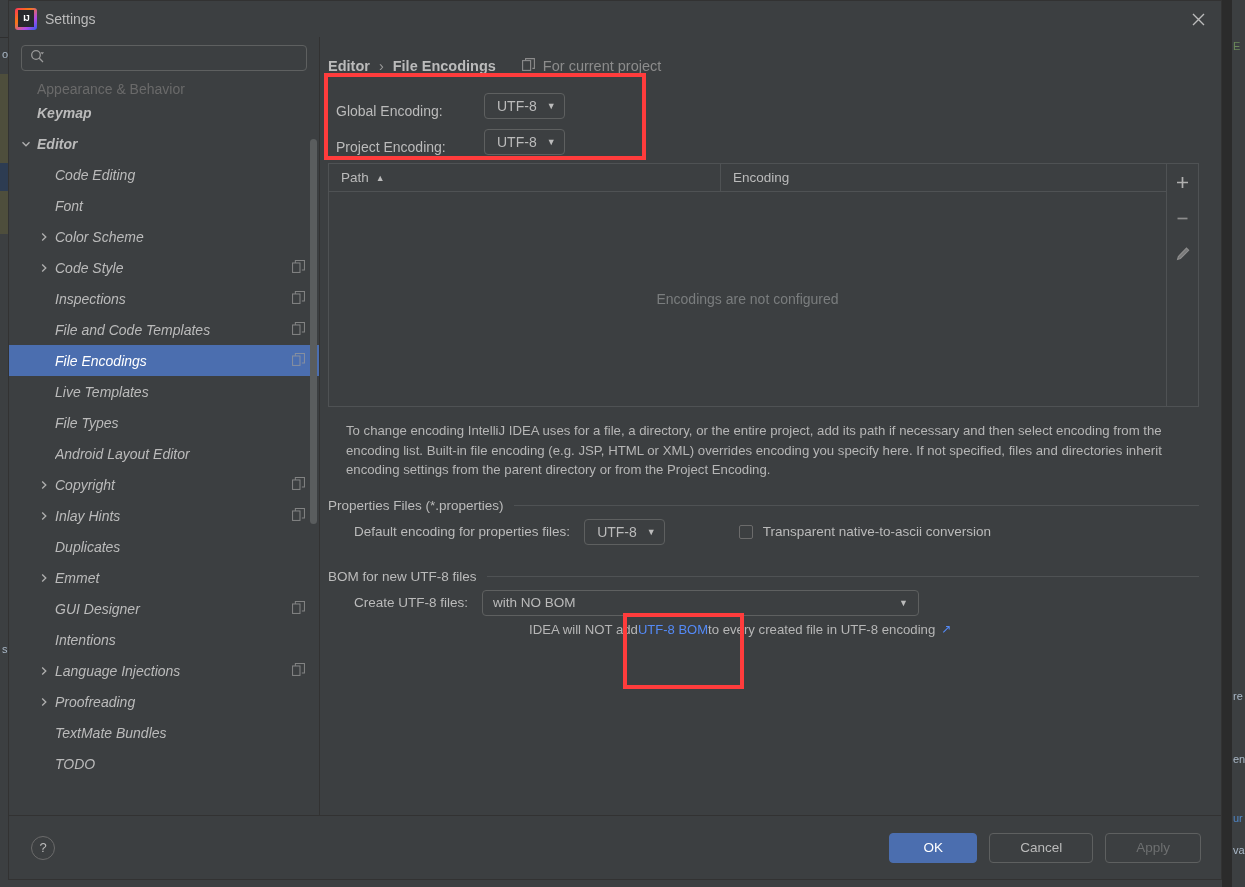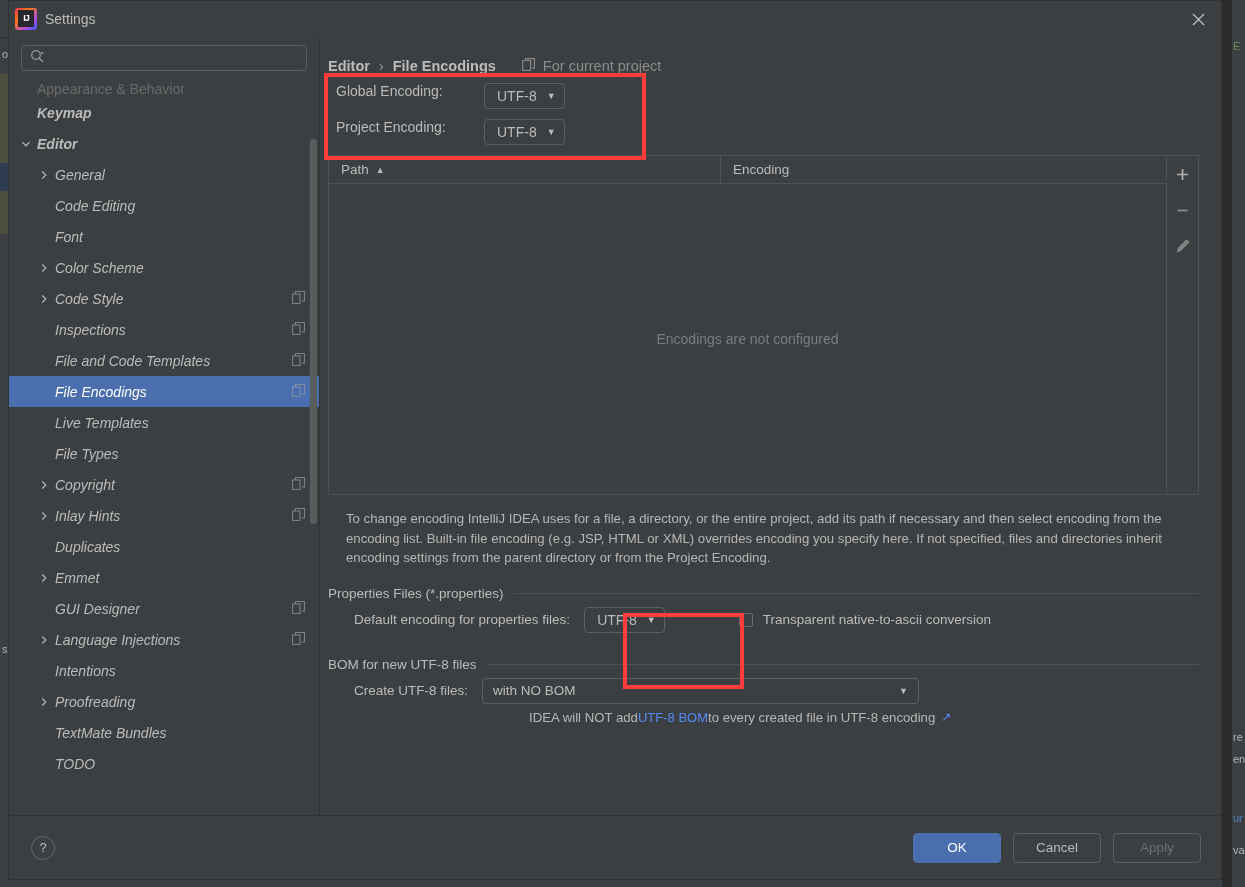--- a/index.html
+++ b/index.html
@@ -145,41 +145,42 @@
     margin-top: 12px;
     color: #bbbbbb; font-size: 14.5px;
   }
   #breadcrumb .crumb { font-weight: bold; }
   #breadcrumb .sep { margin: 0 9px; color: #9a9a9a; font-weight: normal; }
   #breadcrumb .scope {
     margin-left: 26px; color: #8c8c8c; font-weight: normal;
     display: flex; align-items: center; gap: 7px;
   }
   #encoding-rows { padding-left: 8px; }
-  .enc-row { height: 36px; display: flex; align-items: flex-start; }
+  .enc-row { height: 36px; display: flex; align-items: flex-end; }
   .enc-label { color: #bbbbbb; font-size: 14px; width: 148px; }
 
   .combo {
     height: 26px; min-width: 80px;
     border: 1px solid #5e6060; border-radius: 4px;
     background: #3c3f41; color: #bbbbbb;
     display: inline-flex; align-items: center;
     padding: 0 8px 0 12px; gap: 10px;
     font-size: 14px; cursor: pointer;
   }
   .combo .caret { color: #bbbbbb; font-size: 9px; }
   .combo.wide {
     width: 437px; justify-content: space-between;
     padding: 0 10px 0 10px; font-size: 13.5px;
   }
 
   
   #table-wrap {
+    margin-top: 8px;
     border: 1px solid #4f5254;
-    display: flex; height: 340px;
+    display: flex; height: 244px;
     background: #3c3f41;
   }
   #table-main { flex: 1 1 auto; display: flex; flex-direction: column; min-width: 0; }
   #table-head {
     height: 28px; flex: 0 0 28px;
     display: flex; border-bottom: 1px solid #4f5254;
     background: #3c3f41;
   }
   .th {
     color: #bbbbbb; font-size: 13.5px;
@@ -246,21 +247,21 @@
     display: flex; align-items: center; justify-content: center;
     font-size: 13px; cursor: pointer;
   }
   #footer-spacer { flex: 1 1 auto; }
   .btn {
     height: 30px; min-width: 88px;
     border-radius: 4px; border: 1px solid #5e6060;
     background: #3c3f41; color: #bbbbbb;
     font-size: 13.5px; font-family: "Liberation Sans", sans-serif;
     display: inline-flex; align-items: center; justify-content: center;
-    margin-left: 12px; cursor: pointer; padding: 0 14px;
+    margin-left: 12px; cursor: pointer; padding: 0 30px;
   }
   .btn.primary { background: #4b6eaf; border-color: #4b6eaf; color: #ffffff; }
   .btn.disabled { color: #6d6f70; cursor: default; }
 
   
   .annot {
     position: absolute; border: 4px solid #ff3c3c;
     pointer-events: none; z-index: 50;
   }
   #annot-1 { left: 323px; top: 72px; width: 322px; height: 87px; }
@@ -275,21 +276,21 @@
   <div class="bg-left-b"></div>
   <div class="bg-left-tool"></div>
   <div class="bg-left-sel"></div>
   <div class="bg-left-low"></div>
   <div class="bg-left-txt" style="top:48px">ol</div>
   <div class="bg-left-txt" style="top:643px">s</div>
 
   <div class="bg-right"></div>
   <div class="bg-right-strip"></div>
   <div class="bg-right-txt bg-right-green" style="top:40px">E</div>
-  <div class="bg-right-txt" style="top:731px">re</div>
+  <div class="bg-right-txt" style="top:690px">re</div>
   <div class="bg-right-txt" style="top:753px">en</div>
   <div class="bg-right-txt bg-right-blue" style="top:812px">ur</div>
   <div class="bg-right-txt" style="top:844px">va</div>
 </div>
 
 <div id="dialog">
 
   <div id="titlebar">
     <div id="app-logo"></div>
     <div id="dialog-title">Settings</div>
@@ -324,28 +325,20 @@
             </div>
             <div class="tree-item level0 bold">
               <span class="arrow">
                 <svg width="10" height="10" viewBox="0 0 10 10">
                   <path d="M1.5 3.2 L5 6.8 L8.5 3.2" stroke="#b0b0b0" stroke-width="1.3" fill="none"></path>
                 </svg>
               </span>
               <span class="label">Editor</span>
             </div>
             <div class="tree-item level1">
-              <span class="arrow">
-                <svg width="10" height="10" viewBox="0 0 10 10">
-                  <path d="M3.2 1.5 L6.8 5 L3.2 8.5" stroke="#b0b0b0" stroke-width="1.3" fill="none"></path>
-                </svg>
-              </span>
-              <span class="label">General</span>
-            </div>
-            <div class="tree-item level1">
               <span class="label">Code Editing</span>
             </div>
             <div class="tree-item level1">
               <span class="label">Font</span>
             </div>
             <div class="tree-item level1">
               <span class="arrow">
                 <svg width="10" height="10" viewBox="0 0 10 10">
                   <path d="M3.2 1.5 L6.8 5 L3.2 8.5" stroke="#b0b0b0" stroke-width="1.3" fill="none"></path>
                 </svg>
@@ -385,20 +378,23 @@
                   <path d="M3.6 3.2 V0.6 H13.4 V10.8 H10.6" stroke="#9a9a9a" stroke-width="1.1" fill="none"></path>
                 </svg></span>
             </div>
             <div class="tree-item level1">
               <span class="label">Live Templates</span>
             </div>
             <div class="tree-item level1">
               <span class="label">File Types</span>
             </div>
             <div class="tree-item level1">
+              <span class="label">Android Layout Editor</span>
+            </div>
+            <div class="tree-item level1">
               <span class="arrow">
                 <svg width="10" height="10" viewBox="0 0 10 10">
                   <path d="M3.2 1.5 L6.8 5 L3.2 8.5" stroke="#b0b0b0" stroke-width="1.3" fill="none"></path>
                 </svg>
               </span>
               <span class="label">Copyright</span>
               <span class="copy-ico"><svg width="13" height="13" viewBox="0 0 14 14" aria-hidden="true">
                   <rect x="0.6" y="3.2" width="8" height="10.2" stroke="#9a9a9a" stroke-width="1.1" fill="none"></rect>
                   <path d="M3.6 3.2 V0.6 H13.4 V10.8 H10.6" stroke="#9a9a9a" stroke-width="1.1" fill="none"></path>
                 </svg></span>
@@ -427,33 +423,33 @@
               <span class="label">Emmet</span>
             </div>
             <div class="tree-item level1">
               <span class="label">GUI Designer</span>
               <span class="copy-ico"><svg width="13" height="13" viewBox="0 0 14 14" aria-hidden="true">
                   <rect x="0.6" y="3.2" width="8" height="10.2" stroke="#9a9a9a" stroke-width="1.1" fill="none"></rect>
                   <path d="M3.6 3.2 V0.6 H13.4 V10.8 H10.6" stroke="#9a9a9a" stroke-width="1.1" fill="none"></path>
                 </svg></span>
             </div>
             <div class="tree-item level1">
+              <span class="label">Intentions</span>
+            </div>
+            <div class="tree-item level1">
               <span class="arrow">
                 <svg width="10" height="10" viewBox="0 0 10 10">
                   <path d="M3.2 1.5 L6.8 5 L3.2 8.5" stroke="#b0b0b0" stroke-width="1.3" fill="none"></path>
                 </svg>
               </span>
               <span class="label">Language Injections</span>
               <span class="copy-ico"><svg width="13" height="13" viewBox="0 0 14 14" aria-hidden="true">
                   <rect x="0.6" y="3.2" width="8" height="10.2" stroke="#9a9a9a" stroke-width="1.1" fill="none"></rect>
                   <path d="M3.6 3.2 V0.6 H13.4 V10.8 H10.6" stroke="#9a9a9a" stroke-width="1.1" fill="none"></path>
                 </svg></span>
-            </div>
-            <div class="tree-item level1">
-              <span class="label">Intentions</span>
             </div>
             <div class="tree-item level1">
               <span class="arrow">
                 <svg width="10" height="10" viewBox="0 0 10 10">
                   <path d="M3.2 1.5 L6.8 5 L3.2 8.5" stroke="#b0b0b0" stroke-width="1.3" fill="none"></path>
                 </svg>
               </span>
               <span class="label">Proofreading</span>
             </div>
             <div class="tree-item level1">

